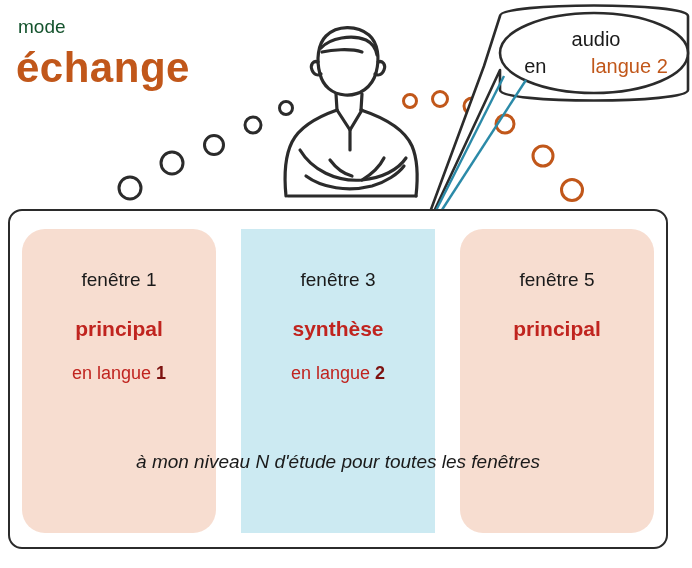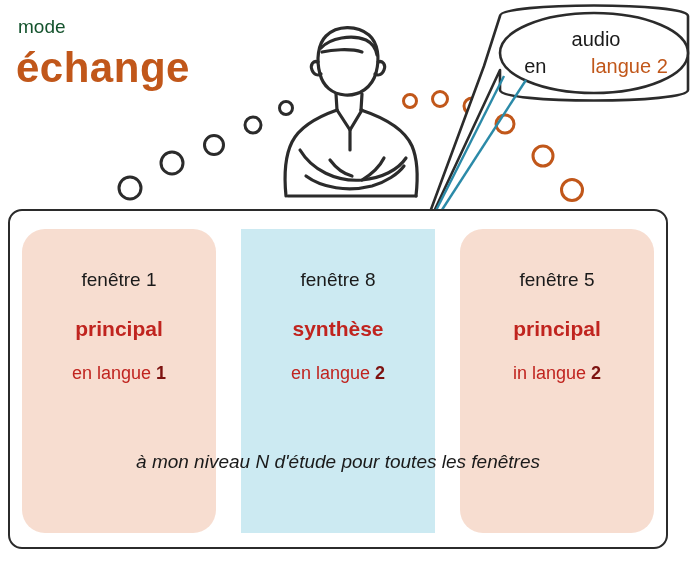--- a/index.html
+++ b/index.html
@@ -211,32 +211,29 @@
 
       <div class="col peach">
         <div class="col-title">fenêtre 1</div>
         <div class="col-main">principal</div>
         <div class="col-lang">
           <span>en langue </span><b>1</b>
         </div>
       </div>
 
       <div class="col blue">
-        <div class="col-title">fenêtre 8</div>
+        <div class="col-title">fenêtre 3</div>
         <div class="col-main">synthèse</div>
         <div class="col-lang">
           <span>en langue </span><b>2</b>
         </div>
       </div>
 
       <div class="col peach">
         <div class="col-title">fenêtre 5</div>
         <div class="col-main">principal</div>
-        <div class="col-lang">
-          <span>in langue </span><b>2</b>
-        </div>
       </div>
 
     </div>
     <div class="footer-note">à mon niveau N d'étude pour toutes les fenêtres</div>
   </div>
 
 </div>
 
 </body></html>

